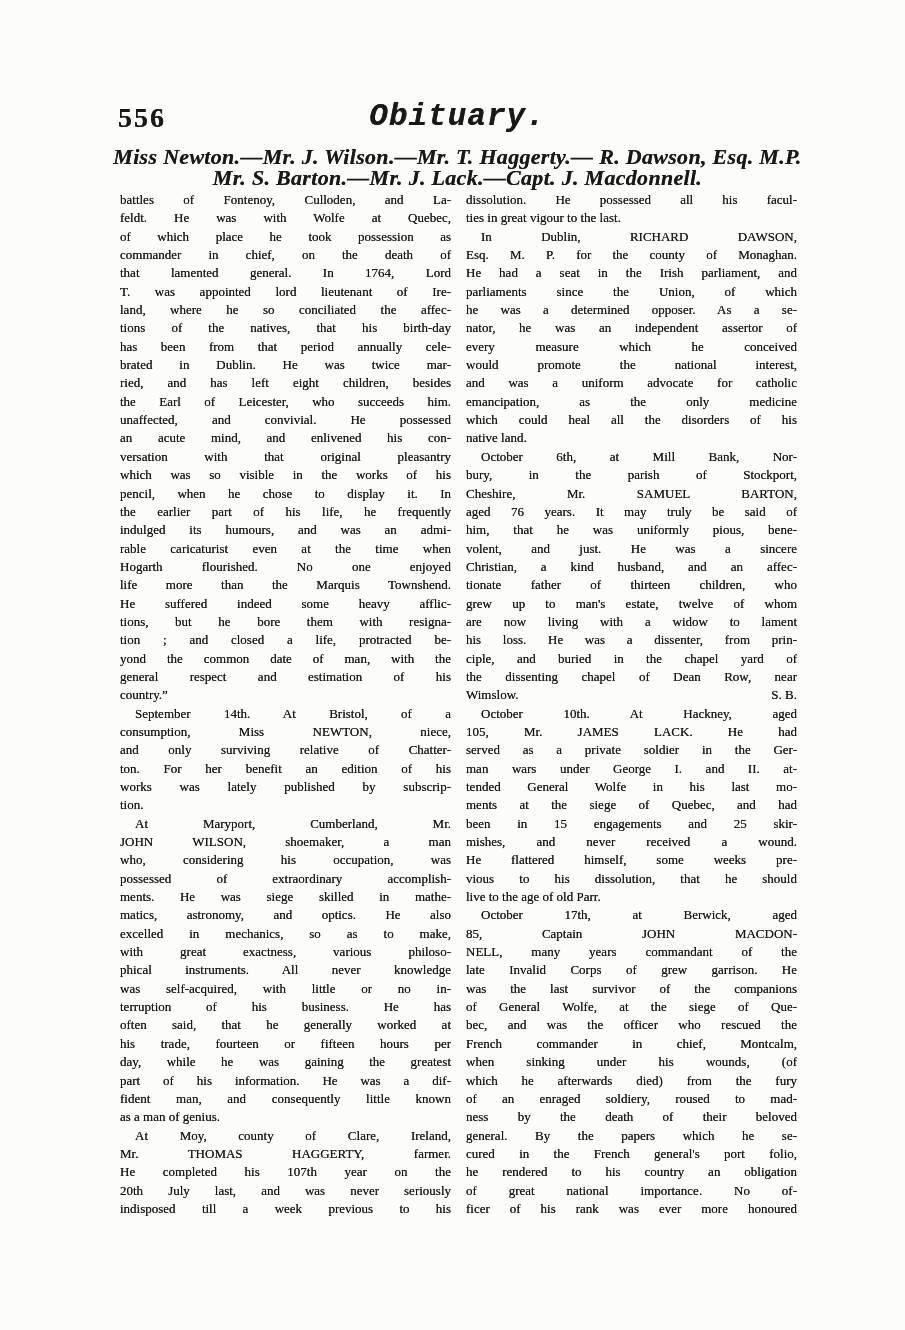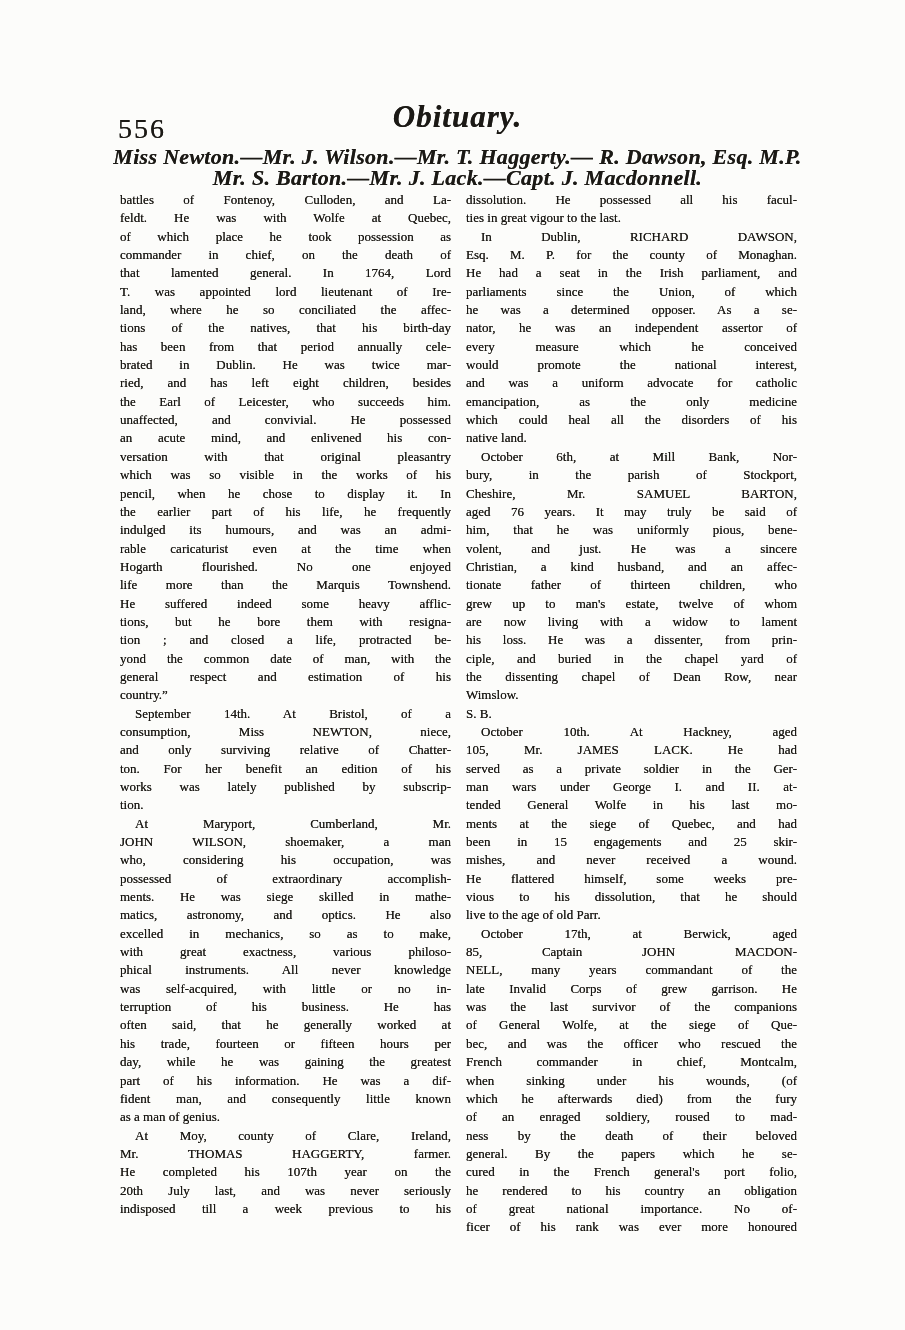--- a/index.html
+++ b/index.html
@@ -11,30 +11,31 @@
     position: relative;
     width: 905px; height: 1330px;
     background: #fcfcfa;
     font-family: "Liberation Serif", serif;
     color: #1b1915;
     text-shadow: 0 0 0.6px rgba(25, 22, 16, 0.85);
     overflow: hidden;
   }
   .page-number {
     position: absolute;
-    left: 118px; top: 113px;
-    font-size: 28px; font-weight: normal;
+    left: 118px; top: 102px;
+    font-size: 28px; font-weight: bold;
     letter-spacing: 2px;
   }
   .page-title {
     position: absolute;
     left: 120px; top: 99px; width: 675px;
     text-align: center;
     font-size: 31px; font-weight: bold; font-style: italic;
     letter-spacing: 1px;
+    font-family: Liberation Mono, monospace;
   }
   .subtitle {
     position: absolute;
     left: 60px; top: 147px; width: 795px;
     text-align: center;
     font-style: italic; font-weight: bold;
     font-size: 22px; line-height: 20.5px;
     letter-spacing: 0.3px;
   }
   .columns {
@@ -53,21 +54,20 @@
   .line {
     text-align: justify;
     text-align-last: justify;
     white-space: normal;
   }
   .line.indent { text-indent: 15px; }
   .line.final  { text-align-last: left; }
   .line.sig-line {
     display: flex;
     justify-content: space-between;
-    flex-direction: column;
   }
 </style>
 </head>
 <body>
 
 <div class="page" style="background: rgb(252, 252, 250); color: rgb(27, 25, 21);">
   <div class="page-number">556</div>
   <div class="page-title">Obituary.</div>
   <div class="subtitle">
     <div>Miss Newton.—Mr. J. Wilson.—Mr. T. Haggerty.— R. Dawson, Esq. M.P.</div>

